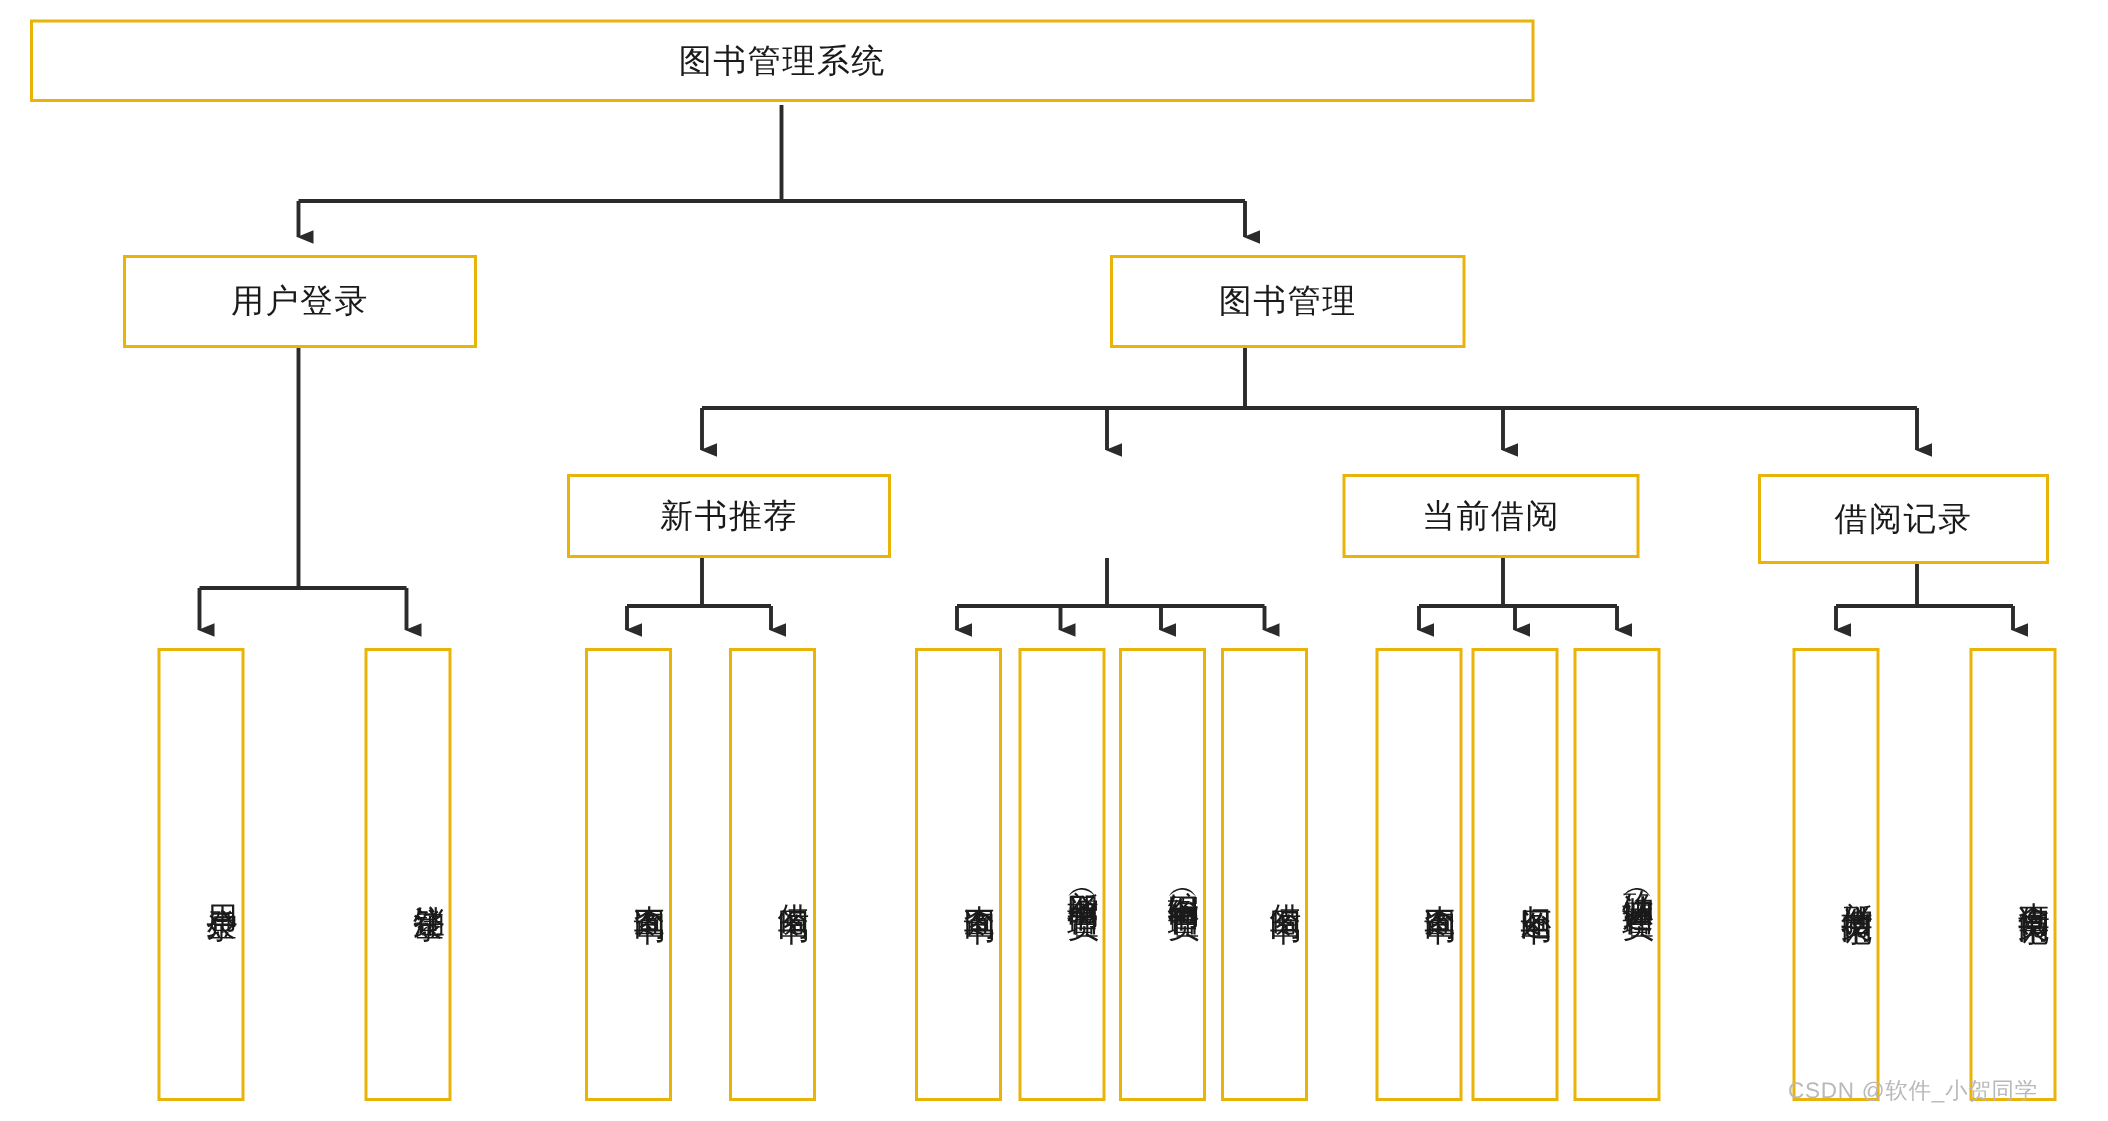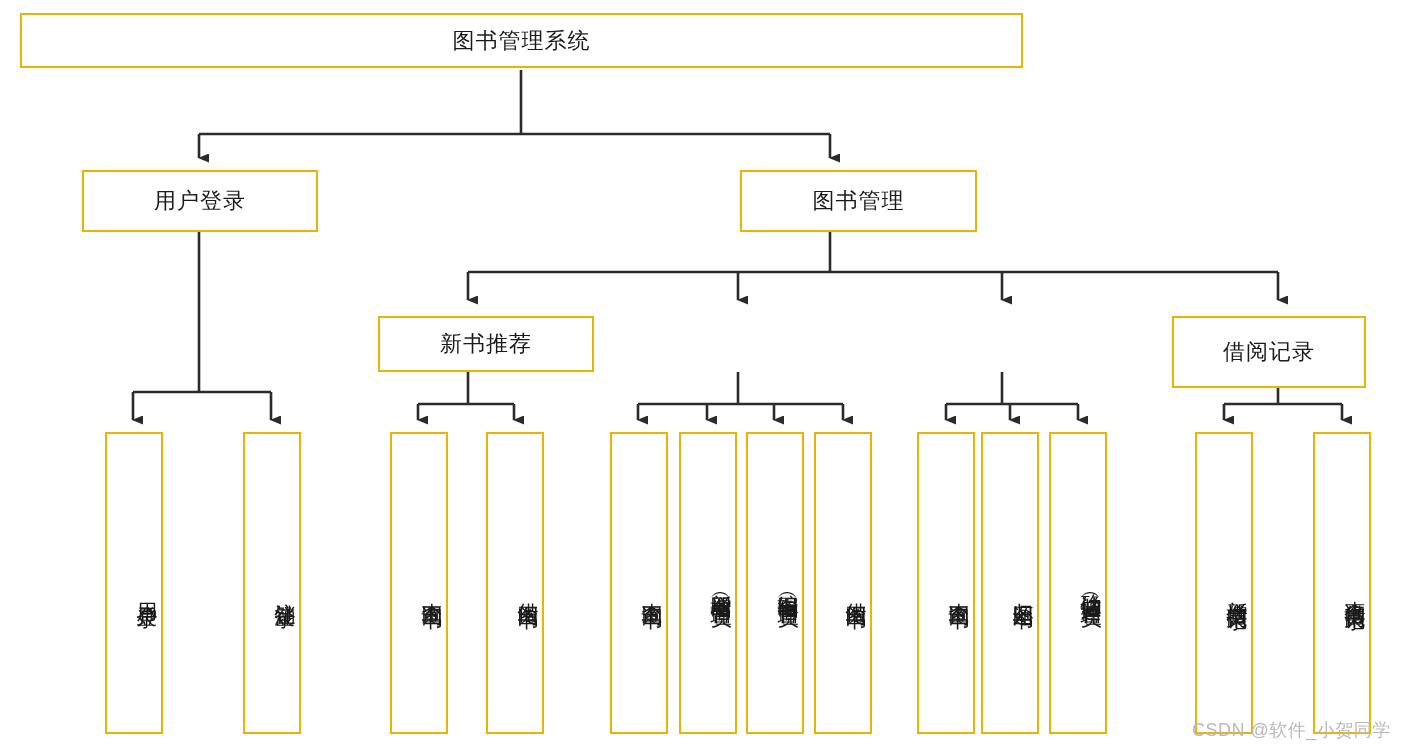--- a/index.html
+++ b/index.html
@@ -48,21 +48,21 @@
   #edges {
     position: absolute;
     left: 0;
     top: 0;
     width: 1405px;
     height: 747px;
     pointer-events: none;
   }
   .watermark {
     position: absolute;
-    font-size: 18px;
+    font-size: 15px;
     color: #b9b9b9;
     white-space: nowrap;
     letter-spacing: 0.5px;
   }
 </style>
 </head>
 <body>
 
 <div id="canvas">
 
@@ -123,21 +123,24 @@
   <div class="node node-h" style="left:82px; top:170px; width:236px; height:62px;">
     <span>用户登录</span>
   </div>
   <div class="node node-h" style="left:712px; top:170px; width:237px; height:62px;margin-left:28px;">
     <span>图书管理</span>
   </div>
 
   <div class="node node-h" style="left:378px; top:316px; width:216px; height:56px;">
     <span>新书推荐</span>
   </div>
-  <div class="node node-h" style="left:1172px; top:316px; width:194px; height:72px;">
+  <div class="node node-h" style="left:895px; top:316px; width:198px; height:56px;">
+    <span>当前借阅</span>
+  </div>
+  <div class="node node-h" style="left:1172px; top:316px; width:194px; height:60px;">
     <span>借阅记录</span>
   </div>
 
   <div class="node node-v" style="left:105px; top:432px; width:58px; height:302px;">
     <span>用户登录</span>
   </div>
   <div class="node node-v" style="left:243px; top:432px; width:58px; height:302px;">
     <span>注销登录</span>
   </div>
 

